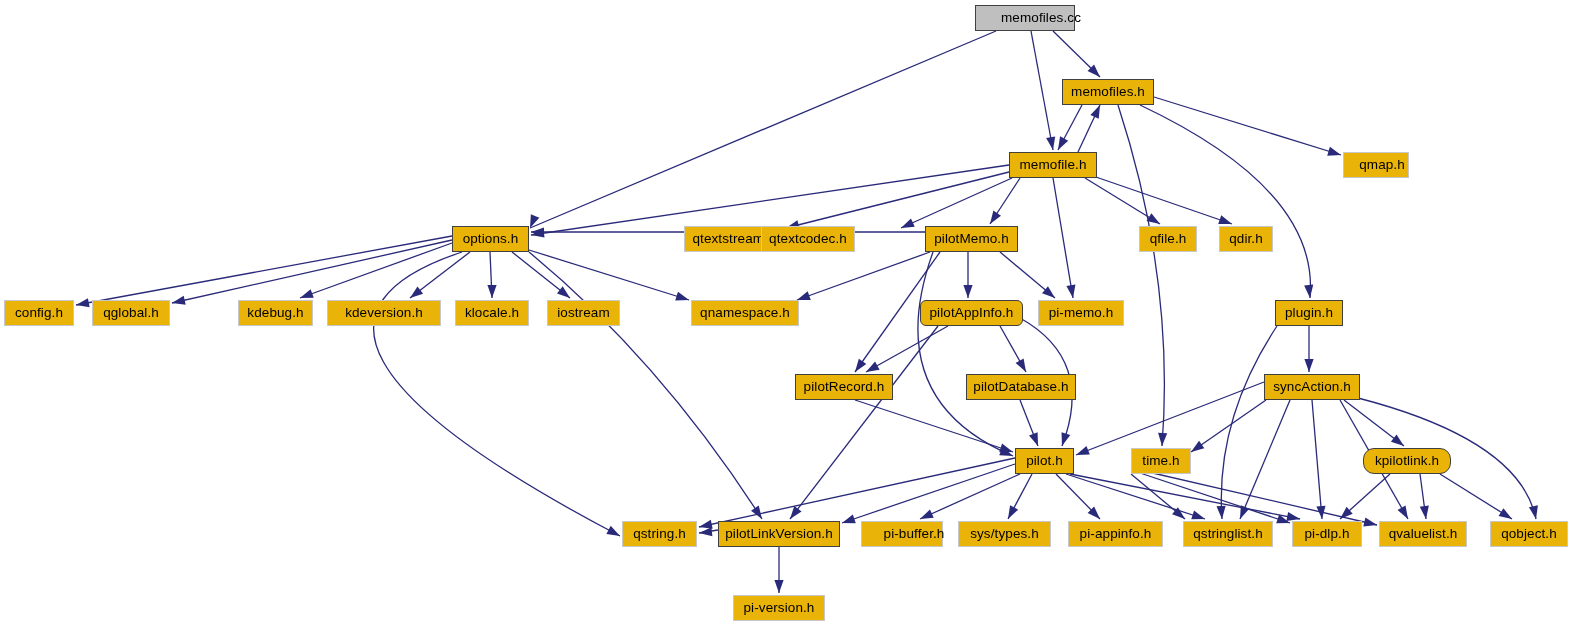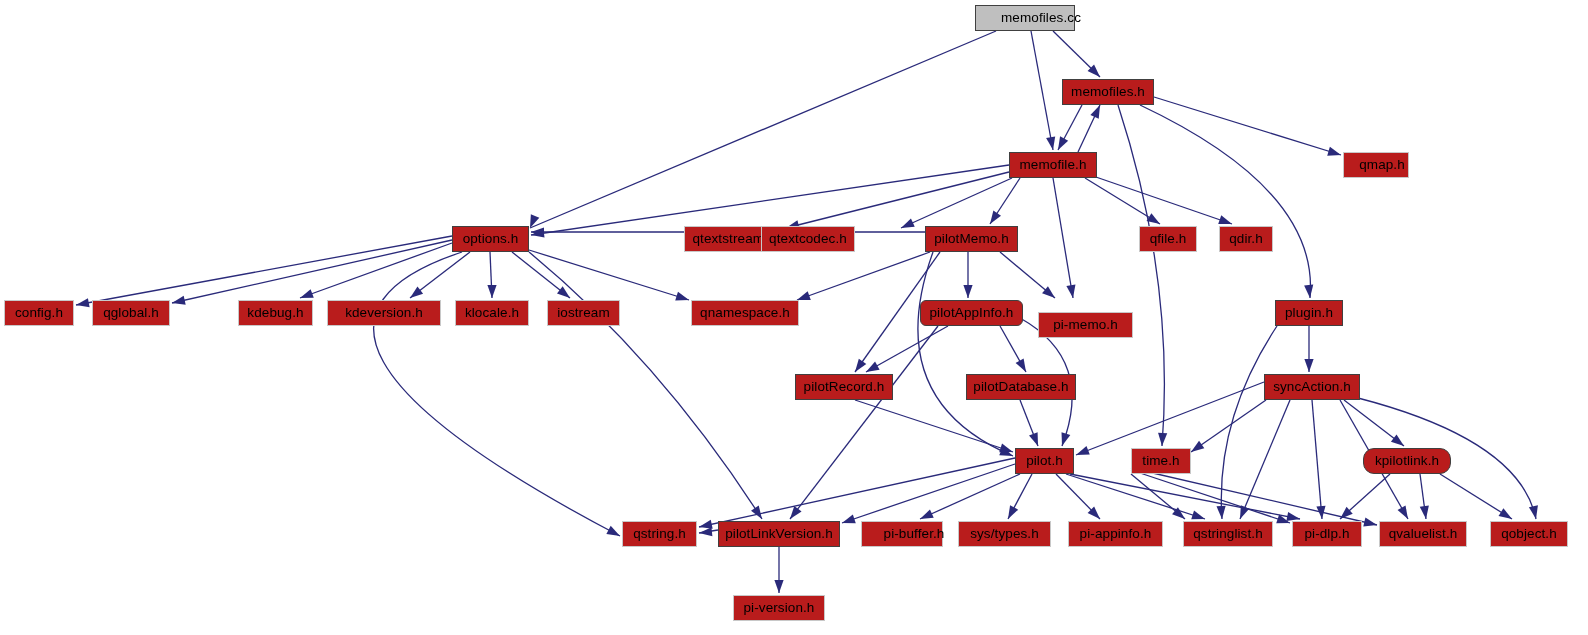--- a/index.html
+++ b/index.html
@@ -21,21 +21,21 @@
     top: 0;
     width: 1588px;
     height: 635px;
   }
   .node {
     position: absolute;
     box-sizing: border-box;
     display: flex;
     align-items: center;
     justify-content: center;
-    background: #b91c1c;
+    background: #eab308;
     border: 1px solid #c8c8c8;
     font-size: 13.5px;
     line-height: 1;
     color: #000000;
     white-space: nowrap;
     letter-spacing: 0.1px;
     z-index: 3;
   }
   .node.strong {
     border: 1.6px solid #404040;
@@ -222,21 +222,21 @@
     </div>
     <div class="node" style="left: 547px; top: 300px; width: 73px; height: 26px;">
       <span class="node-label">iostream</span>
     </div>
     <div class="node" style="left: 691px; top: 300px; width: 108px; height: 26px;">
       <span class="node-label">qnamespace.h</span>
     </div>
     <div class="node strong" style="left: 920px; top: 300px; width: 103px; height: 26px; border-radius: 6px;">
       <span class="node-label">pilotAppInfo.h</span>
     </div>
-    <div class="node" style="left: 1038px; top: 312px; width: 95px; height: 26px;">
+    <div class="node" style="left: 1038px; top: 300px; width: 86px; height: 26px;">
       <span class="node-label">pi-memo.h</span>
     </div>
     <div class="node strong" style="left: 1275px; top: 300px; width: 68px; height: 26px;">
       <span class="node-label">plugin.h</span>
     </div>
     <div class="node strong" style="left: 795px; top: 374px; width: 98px; height: 26px;">
       <span class="node-label">pilotRecord.h</span>
     </div>
     <div class="node strong" style="left: 966px; top: 374px; width: 110px; height: 26px;">
       <span class="node-label">pilotDatabase.h</span>

